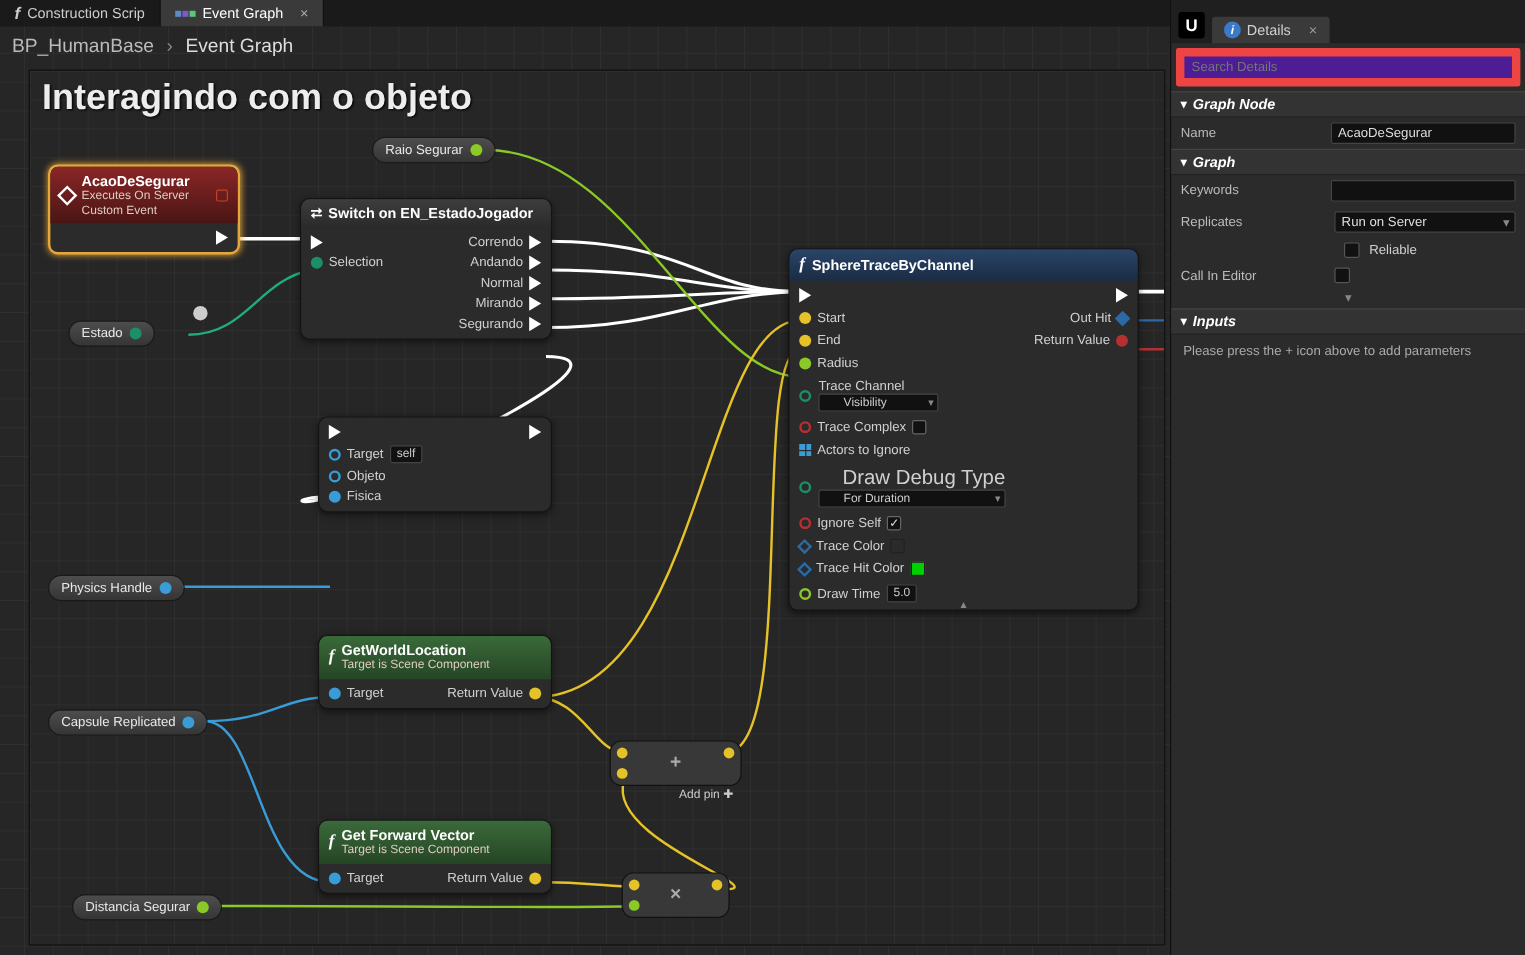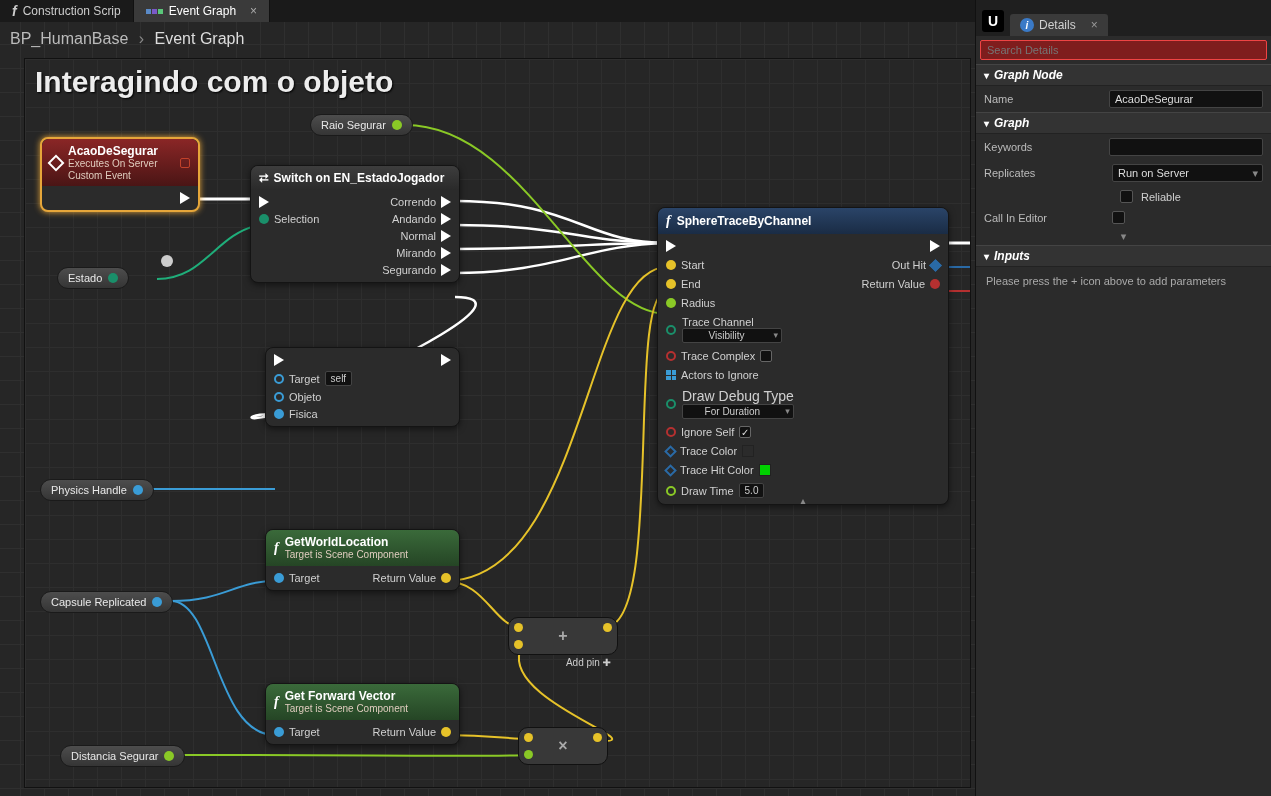--- a/index.html
+++ b/index.html
@@ -127,23 +127,22 @@
 .pin-arr { width:10px;height:10px; display:grid; grid-template: 1fr 1fr/1fr 1fr; gap:1px;}
 .pin-arr span{background:#3a9cd6;}
 
 .badge-server { width:10px;height:10px; border:1.5px solid #c2412a; border-radius:2px; margin-left:auto;}
 .ficon-hdr { display:inline-block; width:12px;height:12px; border:2px solid #fff; transform:rotate(45deg);}
 .ficon-switch { font-weight:bold; letter-spacing:-1px;}
 .ficon-f { font-style: italic; font-family: serif; font-size:14px;}
 
 .select-fake {
   background:#111; border:1px solid #444; border-radius:2px;
-  padding: 1px 16px 1px 5px; font-size:10px; color:#ccc; position:relative;
+  padding: 1px 16px 1px 20px; font-size:10px; color:#ccc; position:relative;
   min-width: 100px;
-  text-align: center;
 }
 .select-fake::after { content:"▾"; position:absolute; right:3px; top:1px; color:#888; font-size:9px;}
 .value-box { background:#111; border:1px solid #444; border-radius:2px; padding:1px 5px; font-size:10px; color:#ccc;}
 .check { width:12px;height:12px; border:1px solid #666; background:#111; display:inline-flex; align-items:center; justify-content:center; font-size:10px; color:#ddd; border-radius:2px;}
 .swatch { width:12px;height:12px; border:1px solid #222; display:inline-block;}
 
 
 .varpill {
   position: absolute;
   display: flex; align-items: center; gap: 6px;
@@ -177,21 +176,21 @@
   position:absolute; left:975px; top:0; width:296px; height:796px;
   background:#2b2b2b; border-left:1px solid #111;
   display:flex; flex-direction:column;
 }
 .panel-top { height:36px; display:flex; align-items:flex-end; padding:0 6px; background:#1f1f1f; gap:6px;}
 .ue-logo { width:22px;height:22px; background:#000; border-radius:3px; display:flex; align-items:center; justify-content:center; color:#fff; font-weight:bold; font-size:14px; margin-bottom:4px;}
 .panel-tab { display:flex; align-items:center; gap:5px; background:#3a3a3a; padding:4px 10px; border-radius:3px 3px 0 0; font-size:12px; margin-bottom:0;}
 .panel-tab .info-icon{ width:14px;height:14px; border-radius:50%; background:#3a7ac7; color:#fff; display:flex; align-items:center; justify-content:center; font-size:10px; font-weight:bold; font-style:italic;}
 .panel-tab .close{ margin-left:10px; color:#999;}
 .search-row { padding:4px;}
-.search-row input { width:100%; background:#7f1d1d; border:1px solid #ef4444; color:#999; padding:3px 6px; font-size:11px; border-radius:2px;}
+.search-row input { width:100%; background:#4c1d95; border:7px solid #ef4444; color:#999; padding:3px 6px; font-size:11px; border-radius:2px;}
 
 .section-hdr { background:#333; padding:3px 8px; font-weight:bold; font-style:italic; color:#fff; border-top:1px solid #444; border-bottom:1px solid #222; display:flex; align-items:center; gap:5px;}
 .section-hdr::before{content:"▾"; font-size:10px; font-style:normal;}
 .prop-row { display:flex; align-items:center; padding:4px 8px; gap:8px; font-size:11px;}
 .prop-row .label { width:120px; color:#bbb;}
 .prop-row input[type=text]{ flex:1; background:#111; border:1px solid #444; color:#ddd; padding:2px 5px; font-size:11px; border-radius:2px;}
 .prop-row .sel { flex:1; background:#111; border:1px solid #444; color:#ddd; padding:2px 18px 2px 5px; font-size:11px; border-radius:2px; position:relative;}
 .prop-row .sel::after{content:"▾"; position:absolute; right:4px; color:#888;}
 .prop-row .cb { width:13px;height:13px; background:#111; border:1px solid #555; border-radius:2px;}
 .panel-note{ padding:8px 10px; font-size:11px; color:#aaa;}
@@ -481,21 +480,21 @@
                 <span></span>
                 <span></span>
                 <span></span>
                 <span></span>
               </span>
               <span>Actors to Ignore</span>
             </span>
           <div style="display:flex; align-items:center; gap:6px;">
             <span class="pin-dot" style="background:transparent;border:2px solid #1a8f6a;"></span>
             <div>
-              <div style="font-size:14px;">Draw Debug Type</div>
+              <div style="font-size:17px;margin-left:20px;">Draw Debug Type</div>
               <div class="select-fake">For Duration</div>
             </div>
           </div>
           <span class="pin">
               <span class="pin-dot pin-bool hollow"></span>
               <span>Ignore Self</span>
               <span class="check">✓</span>
             </span>
           <span class="pin">
               <span class="pin-struct"></span>

